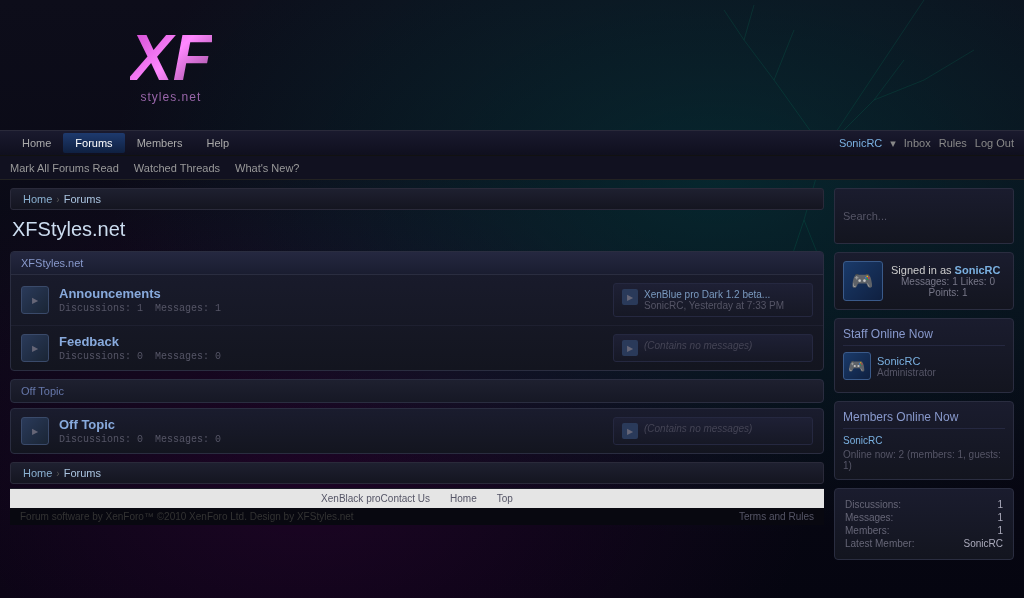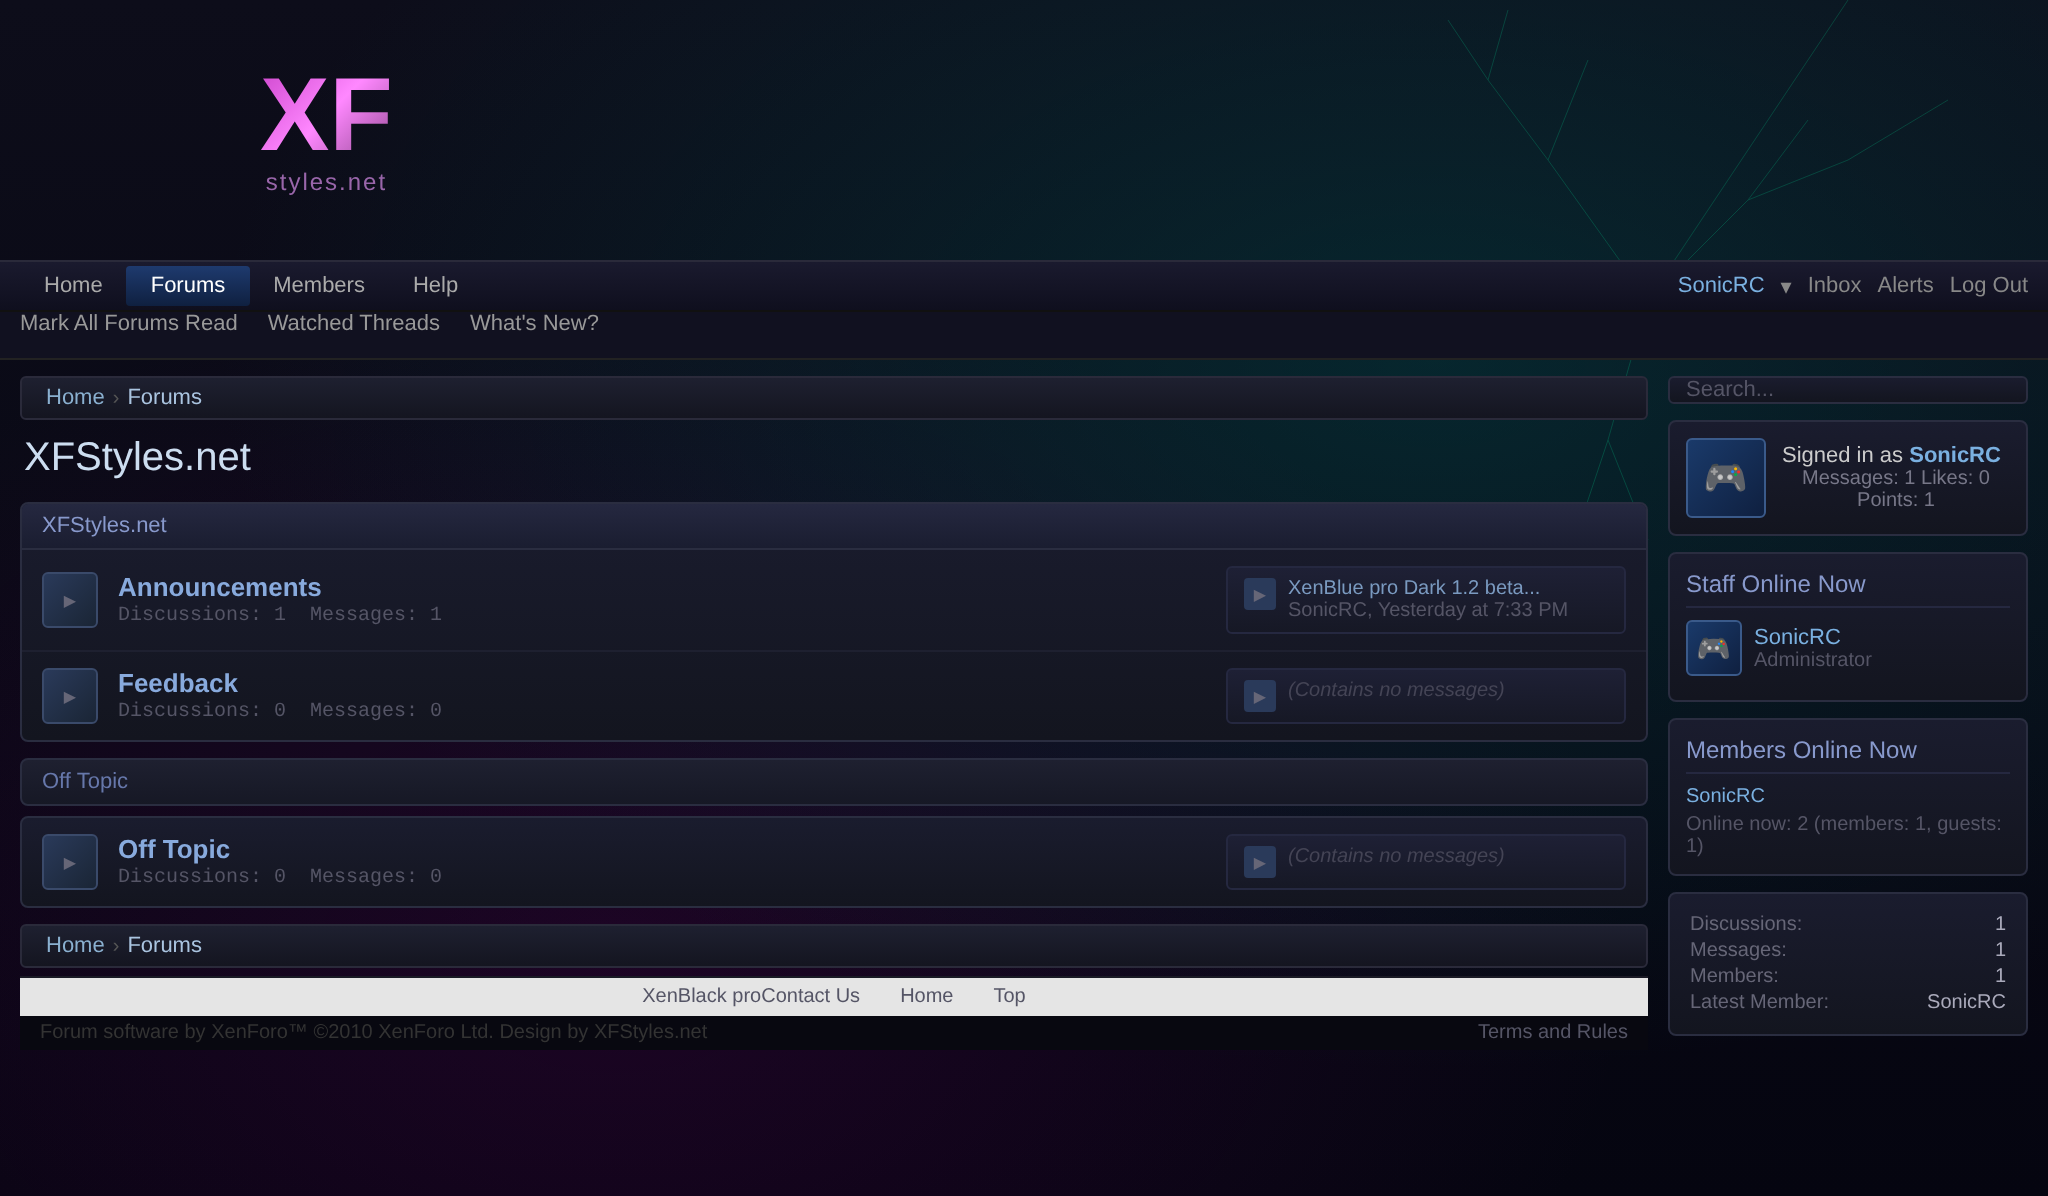--- a/index.html
+++ b/index.html
@@ -49,22 +49,23 @@
       background: transparent;
     }
 
     .logo-area {
       display: flex;
       flex-direction: column;
       align-items: center;
     }
 
     .logo-xf {
-      font-size: 52px;
+      font-size: 64px;
       font-weight: bold;
+      font-style: italic;
       background: linear-gradient(135deg, #cc44cc, #ff88ff, #884488);
       -webkit-background-clip: text;
       -webkit-text-fill-color: transparent;
       background-clip: text;
       line-height: 1;
     }
 
     .logo-sub {
       font-size: 12px;
       color: #9966aa;
@@ -123,21 +124,21 @@
       color: #888;
       cursor: pointer;
     }
 
     
     .sub-nav {
       background: #111120;
       border-bottom: 1px solid #222;
       height: 24px;
       display: flex;
-      align-items: flex-start;
+      align-items: center;
       padding: 0 10px;
       gap: 15px;
     }
 
     .sub-nav-link {
       color: #999;
       font-size: 11px;
       cursor: pointer;
     }
 
@@ -368,21 +369,21 @@
 
     .sidebar-search {
       margin-bottom: 8px;
     }
 
     .search-input {
       width: 100%;
       background: linear-gradient(180deg, #1a1c2e, #13151f);
       border: 1px solid #2a2d40;
       border-radius: 3px;
-      padding: 0 8px;
+      padding: 21px 8px;
       color: #888;
       font-size: 11px;
       outline: none;
     }
 
     .search-input::placeholder { color: #556; }
 
     .sidebar-user-block {
       background: linear-gradient(180deg, #1a1c2e, #13151f);
       border: 1px solid #2a2d40;
@@ -535,21 +536,21 @@
     <div class="top-nav-left">
       <div class="nav-item">Home</div>
       <div class="nav-item active">Forums</div>
       <div class="nav-item">Members</div>
       <div class="nav-item">Help</div>
     </div>
     <div class="top-nav-right">
       <span class="username-link">SonicRC</span>
       <span>▾</span>
       <span class="nav-link-small">Inbox</span>
-      <span class="nav-link-small">Alerts</span>
+      <span class="nav-link-small">Rules</span>
       <span class="nav-link-small">Log Out</span>
     </div>
   </div>
 
   <div class="sub-nav">
     <span class="sub-nav-link">Mark All Forums Read</span>
     <span class="sub-nav-link">Watched Threads</span>
     <span class="sub-nav-link">What's New?</span>
   </div>
 

